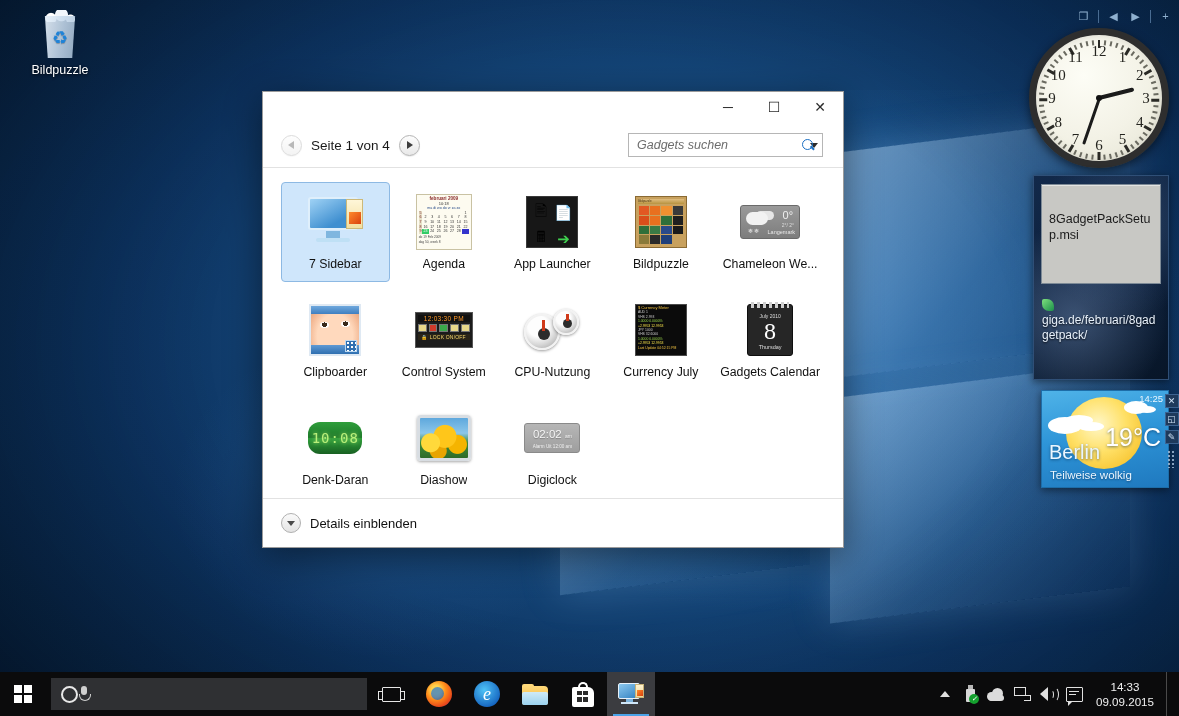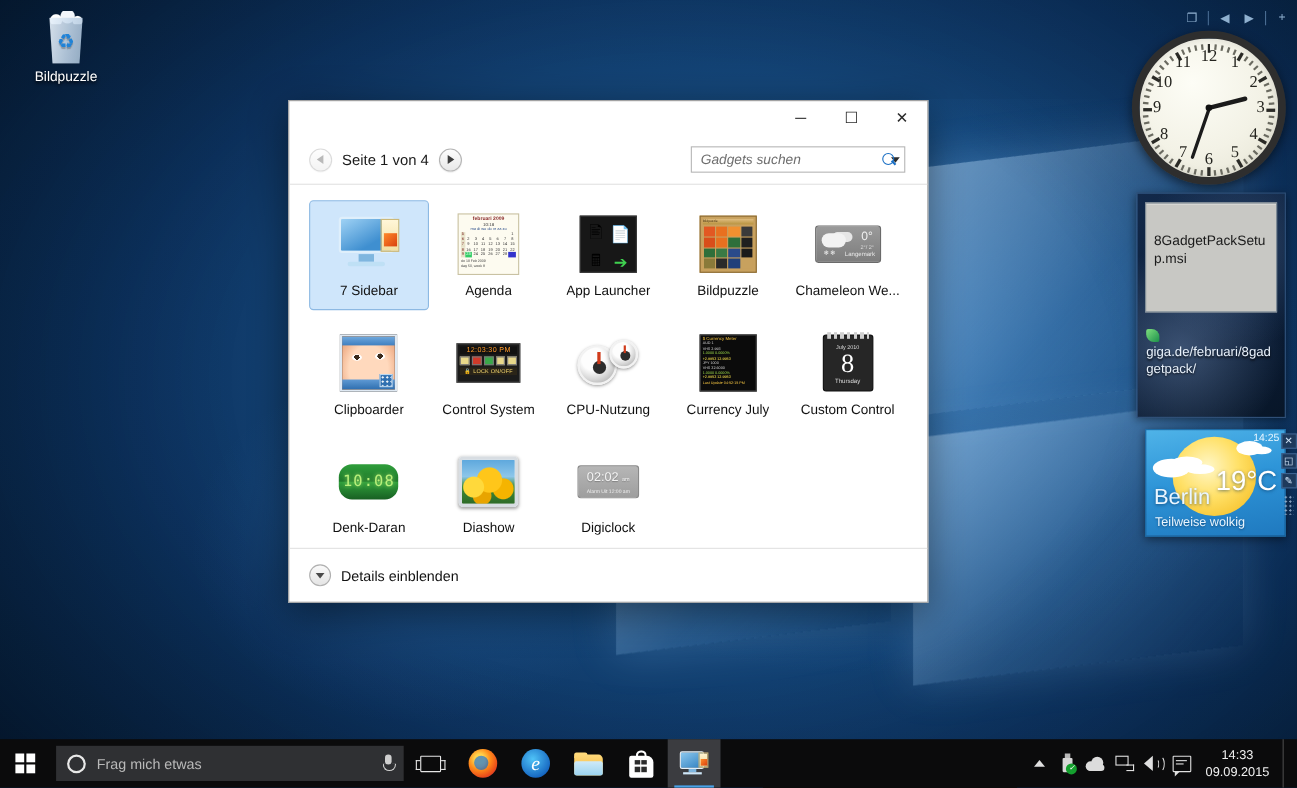--- a/index.html
+++ b/index.html
@@ -774,21 +774,21 @@
         </div>
         <div class="tile">
           <div class="thumb">
             <div class="th-calendar">
         <div class="rings"></div>
               <div class="mo">July 2010</div>
         <div class="dd">8</div>
         <div class="dw">Thursday</div>
             </div>
           </div>
-          <div class="tname">Custom Control</div>
+          <div class="tname">Gadgets Calendar</div>
         </div>
         <div class="tile">
           <div class="thumb">
             <div class="th-denk">
               <span>10:08</span>
             </div>
           </div>
           <div class="tname">Denk-Daran</div>
         </div>
         <div class="tile">
@@ -824,21 +824,20 @@
     <span class="winLogo">
         <i></i>
         <i></i>
         <i></i>
         <i></i>
       </span>
   </div>
 
   <div id="cortana">
     <span class="cortRing"></span>
-    <input type="text" placeholder="Frag mich etwas" style="">
     <span class="mic"></span>
   </div>
 
   <div class="tbIcon">
     <span class="icTaskview"></span>
   </div>
   <div class="tbIcon">
     <span class="icFirefox"></span>
   </div>
   <div class="tbIcon">

